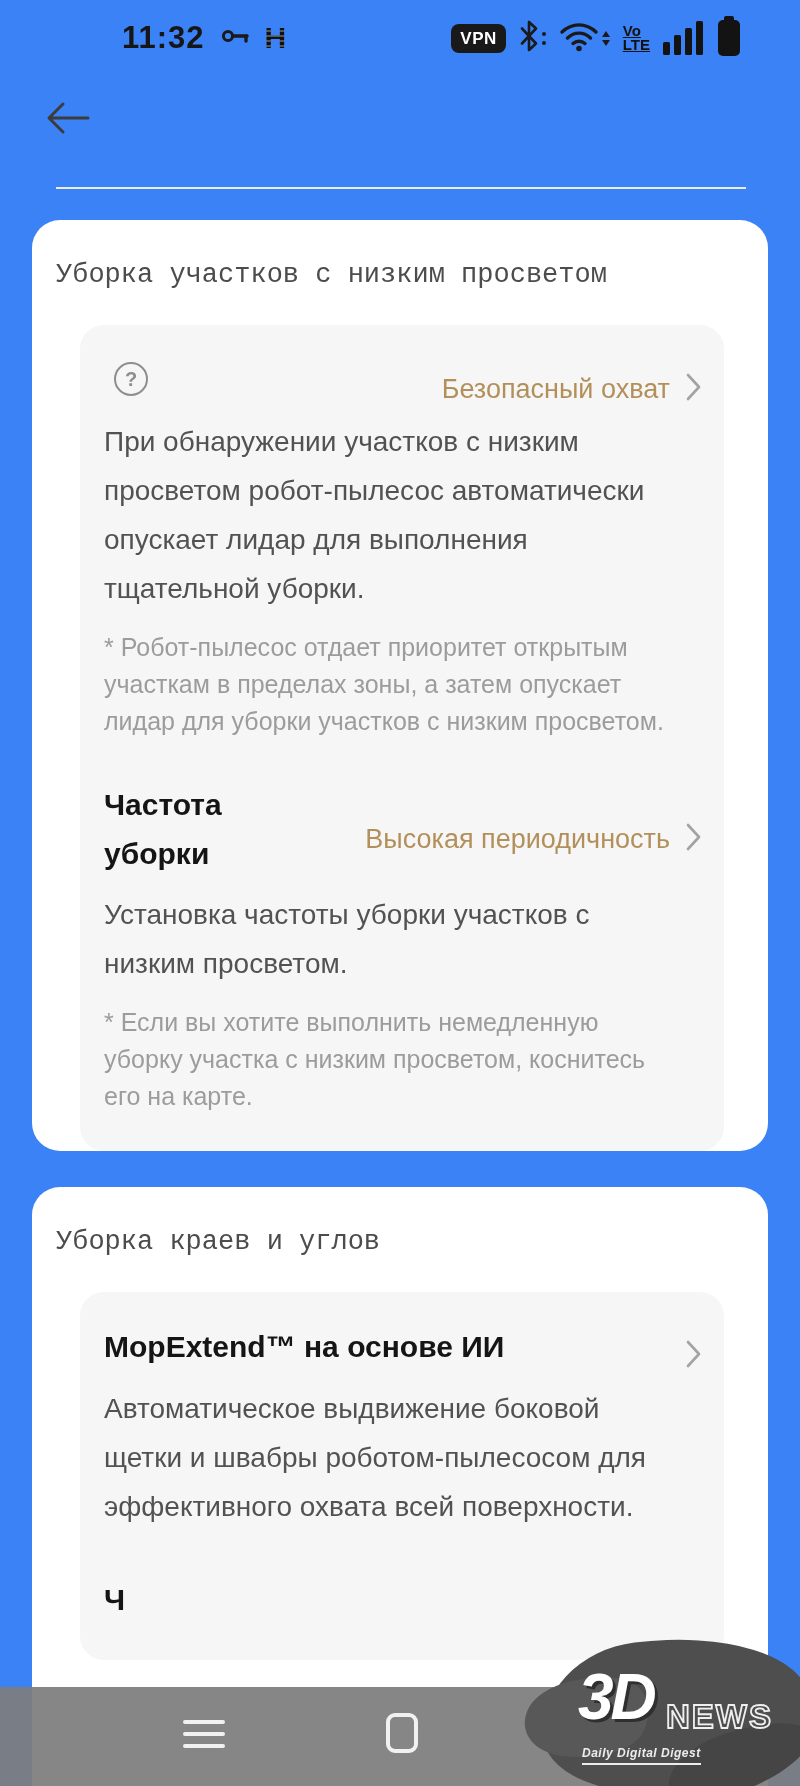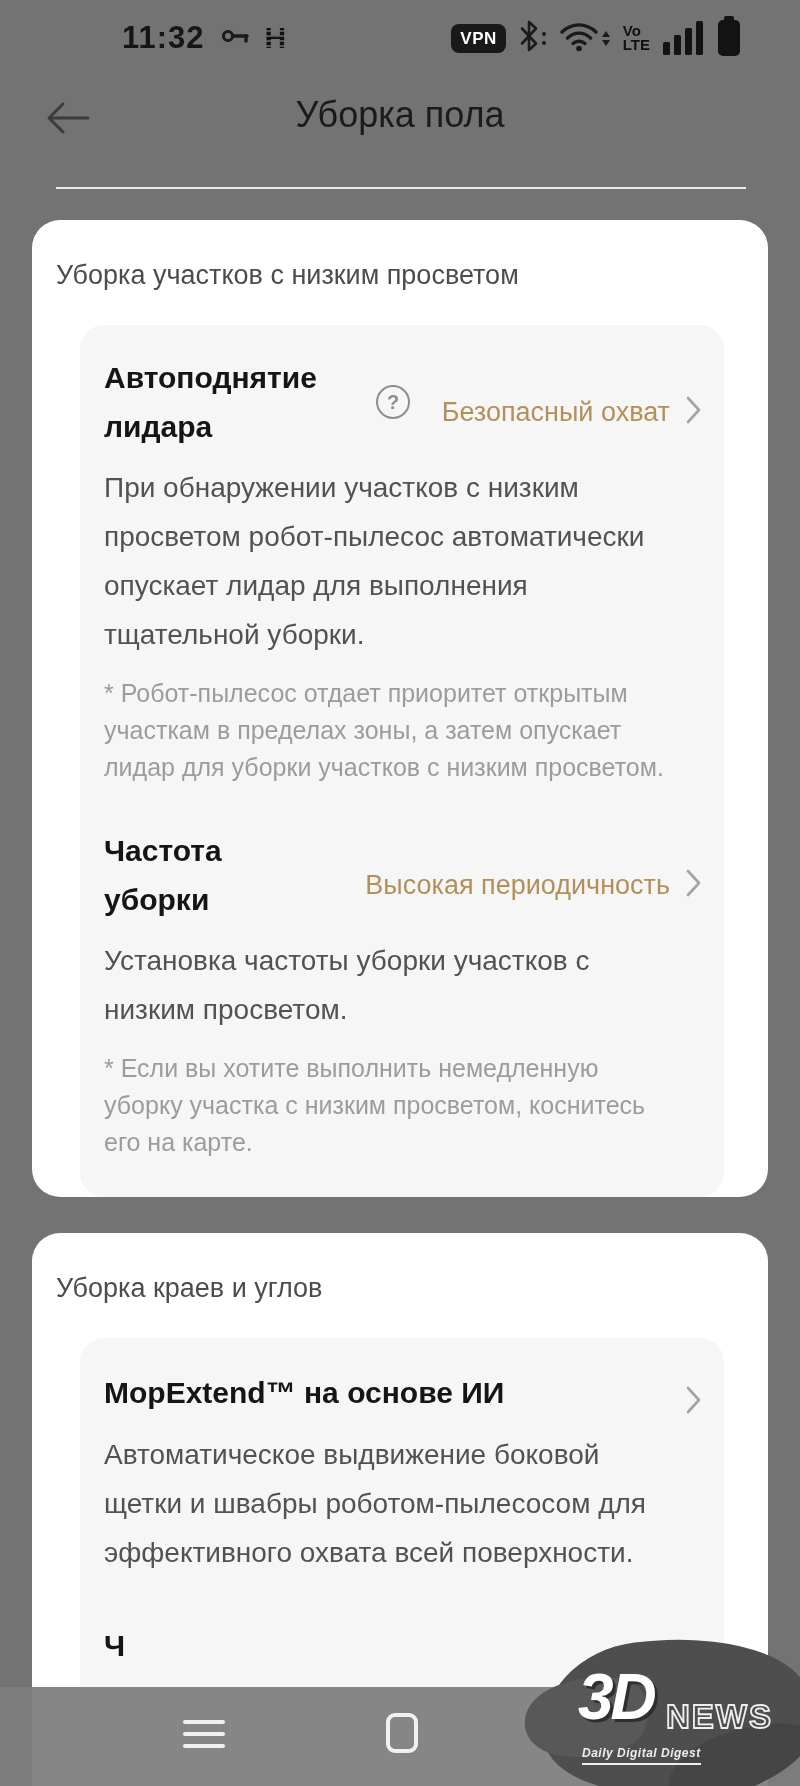--- a/index.html
+++ b/index.html
@@ -1,50 +1,50 @@
 <!DOCTYPE html>
 <html><head>
 <meta charset="utf-8">
 <style>
   html,body{margin:0;padding:0;}
-  .page{position:relative;width:800px;height:1786px;background:#737373;overflow:hidden;
+  .page{position:relative;width:800px;height:1786px;background:#3b82f6;overflow:hidden;
         font-family:"Liberation Sans",sans-serif;color:#1c1c1c;}
   
   .statusbar{position:absolute;top:0;left:0;right:0;height:76px;display:flex;align-items:center;
              padding:0 58px 0 122px;box-sizing:border-box;}
   .time{font-size:31px;font-weight:600;letter-spacing:1px;color:#161616;}
   .sb-left{display:flex;align-items:center;gap:14px;margin-left:16px;}
   .h-icon{font-size:30px;font-weight:800;color:#1d1d1d;
           background:repeating-linear-gradient(0deg,#111 0 3px,#555 3px 5px);
           -webkit-background-clip:text;background-clip:text;-webkit-text-fill-color:transparent;}
   .sb-right{margin-left:auto;display:flex;align-items:center;gap:13px;}
   .vpn{background:#191919;color:#fff;font-size:17px;font-weight:700;letter-spacing:.5px;
        border-radius:8px;padding:6px 9px;line-height:1;}
   .bt-wrap,.wifi-wrap{display:flex;align-items:center;gap:3px;}
   .dots{display:flex;flex-direction:column;gap:5px;}
   .dots i{width:4px;height:4px;background:#1a1a1a;border-radius:50%;}
   .updown{display:flex;flex-direction:column;gap:3px;}
   .updown i{width:0;height:0;border-left:4px solid transparent;border-right:4px solid transparent;}
   .updown i.up{border-bottom:6px solid #1a1a1a;}
   .updown i.dn{border-top:6px solid #1a1a1a;}
-  .volte{font-size:15px;font-weight:700;line-height:14px;color:#111;}
+  .volte{font-size:15px;font-weight:700;line-height:14px;color:#111;text-decoration:underline;}
   .sig{display:flex;align-items:flex-end;gap:4px;height:34px;}
   .sig i{width:7px;background:#131313;border-radius:1.5px;display:block;}
   
   .header{position:absolute;top:76px;left:0;right:0;height:86px;}
   .back{position:absolute;left:44px;top:22px;width:48px;height:40px;cursor:pointer;}
   .h-title{position:absolute;left:0;right:0;top:18px;text-align:center;font-size:36px;
            font-weight:500;color:#1b1b1b;}
   .divider{position:absolute;top:187px;left:56px;right:54px;height:2px;background:#ececed;}
   
   .content{position:absolute;top:220px;left:32px;right:32px;}
   .card{background:#ffffff;border-radius:28px;padding:0 24px;}
   .card + .card{margin-top:36px;}
   .card.last{padding-bottom:190px;}
-  .section-title{padding-top:40px;font-size:27px;color:#4c4c4c;line-height:31px;}
+  .section-title{padding-top:40px;font-size:27px;color:#4c4c4c;line-height:31px;font-family:Liberation Mono, monospace;}
   .inner{background:#f6f6f7;border-radius:24px;margin:34px 20px 34px 24px;
          padding:28px 22px 36px 24px;}
   .item + .item{margin-top:40px;}
   .row{display:flex;align-items:center;}
   .item-title{font-size:30px;font-weight:700;color:#151515;line-height:49px;
               white-space:pre-line;flex:none;}
   .help{width:34px;height:34px;border:2px solid #8e8e8e;border-radius:50%;box-sizing:border-box;
         display:flex;align-items:center;justify-content:center;font-size:20px;font-weight:600;
         color:#8e8e8e;margin-left:10px;flex:none;}
   .right-group{margin-left:auto;display:flex;align-items:center;gap:16px;margin-top:20px;}
@@ -139,34 +139,31 @@
       </span>
     </span>
   </div>
 
   <div class="header">
     <span class="back">
       <svg width="48" height="40" viewBox="0 0 48 40" fill="none">
         <path d="M44 20 H6 M19 6 L5 20 L19 34" stroke="#3c3c3c" stroke-width="3" stroke-linecap="round" stroke-linejoin="round"></path>
       </svg>
     </span>
-    <div class="h-title">Уборка пола</div>
   </div>
   <div class="divider"></div>
 
   <div class="content">
 
     <div class="card">
       <div class="section-title">Уборка участков с низким просветом</div>
       <div class="inner">
 
         <div class="item">
           <div class="row">
-            <div class="item-title" style="width:262px">Автоподнятие
-лидара</div>
             <div class="help">?</div>
             <div class="right-group">
               <span class="value">Безопасный охват</span>
               <span class="chev">
                 <svg width="16" height="28" viewBox="0 0 16 28" fill="none">
                   <path d="M2 2 L13 14 L2 26" stroke="#a3a3a3" stroke-width="2.6" stroke-linecap="round" stroke-linejoin="round"></path>
                 </svg>
               </span>
             </div>
           </div>

